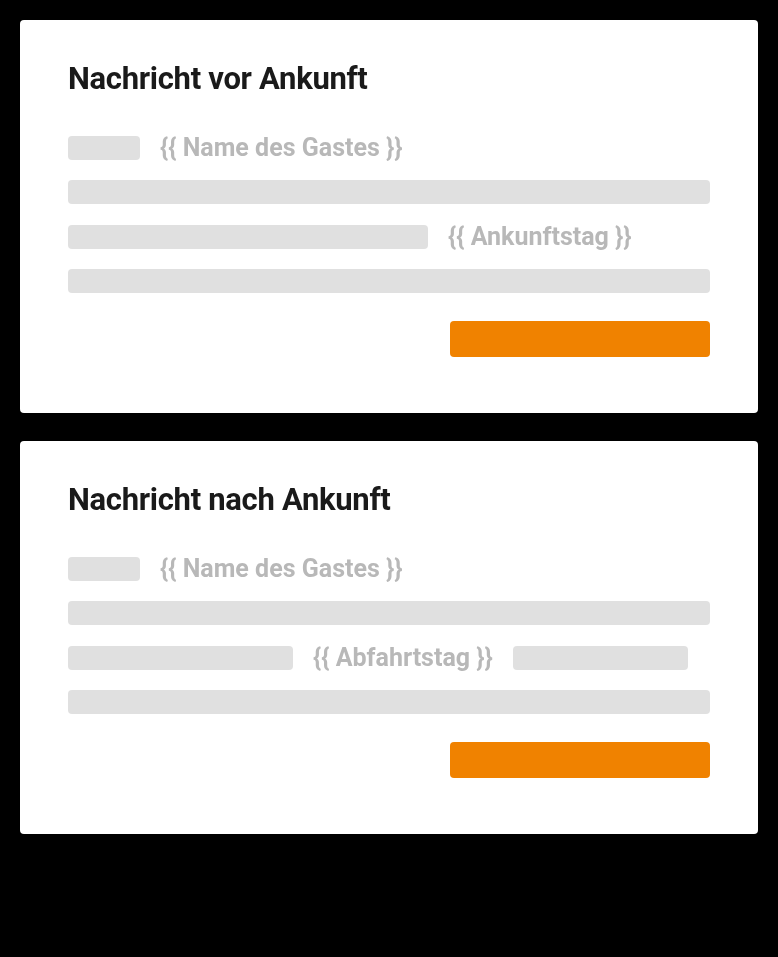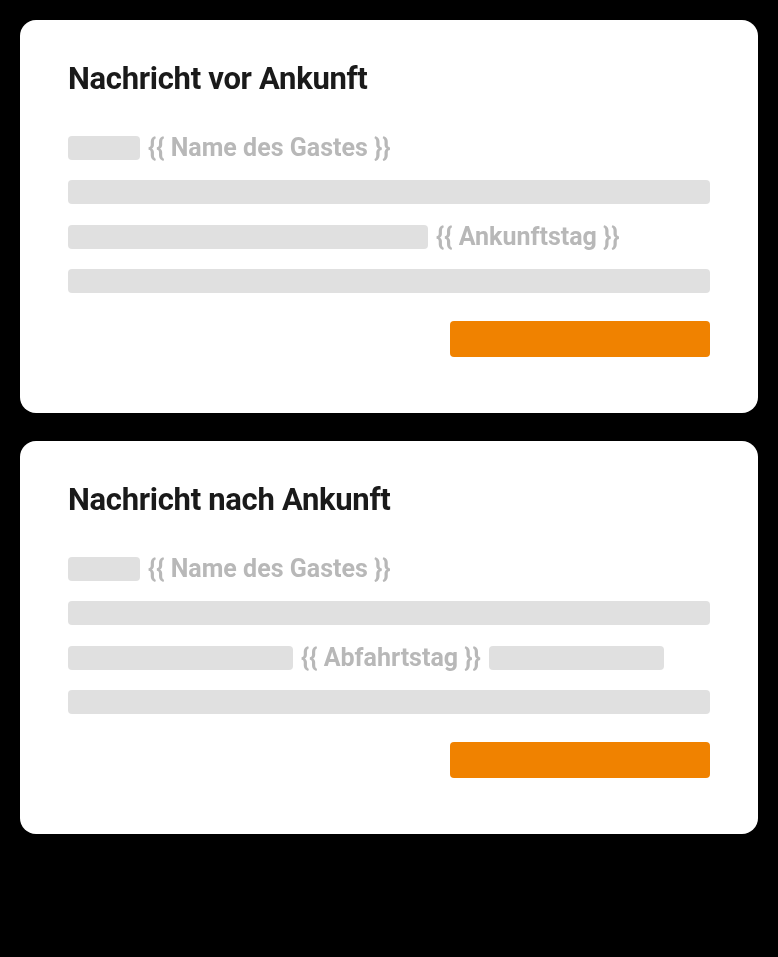--- a/index.html
+++ b/index.html
@@ -8,36 +8,36 @@
       box-sizing: border-box;
     }
     body {
       font-family: -apple-system, BlinkMacSystemFont, 'Segoe UI', Roboto, sans-serif;
       background: #000;
       padding: 20px;
       width: 778px;
     }
     .card {
       background: #fff;
-      border-radius: 16px;
+      border-radius: 4px;
       padding: 40px 48px 40px 48px;
       margin-bottom: 28px;
       position: relative;
     }
     .card-title {
       font-size: 31px;
       font-weight: 700;
       color: #1a1a1a;
       margin-bottom: 36px;
       letter-spacing: -0.3px;
     }
     .template-line {
       display: flex;
       align-items: center;
-      gap: 8px;
+      gap: 20px;
       margin-bottom: 18px;
     }
     .placeholder-bar {
       background: #e0e0e0;
       border-radius: 4px;
       height: 24px;
     }
     .placeholder-bar.small {
       width: 72px;
     }

